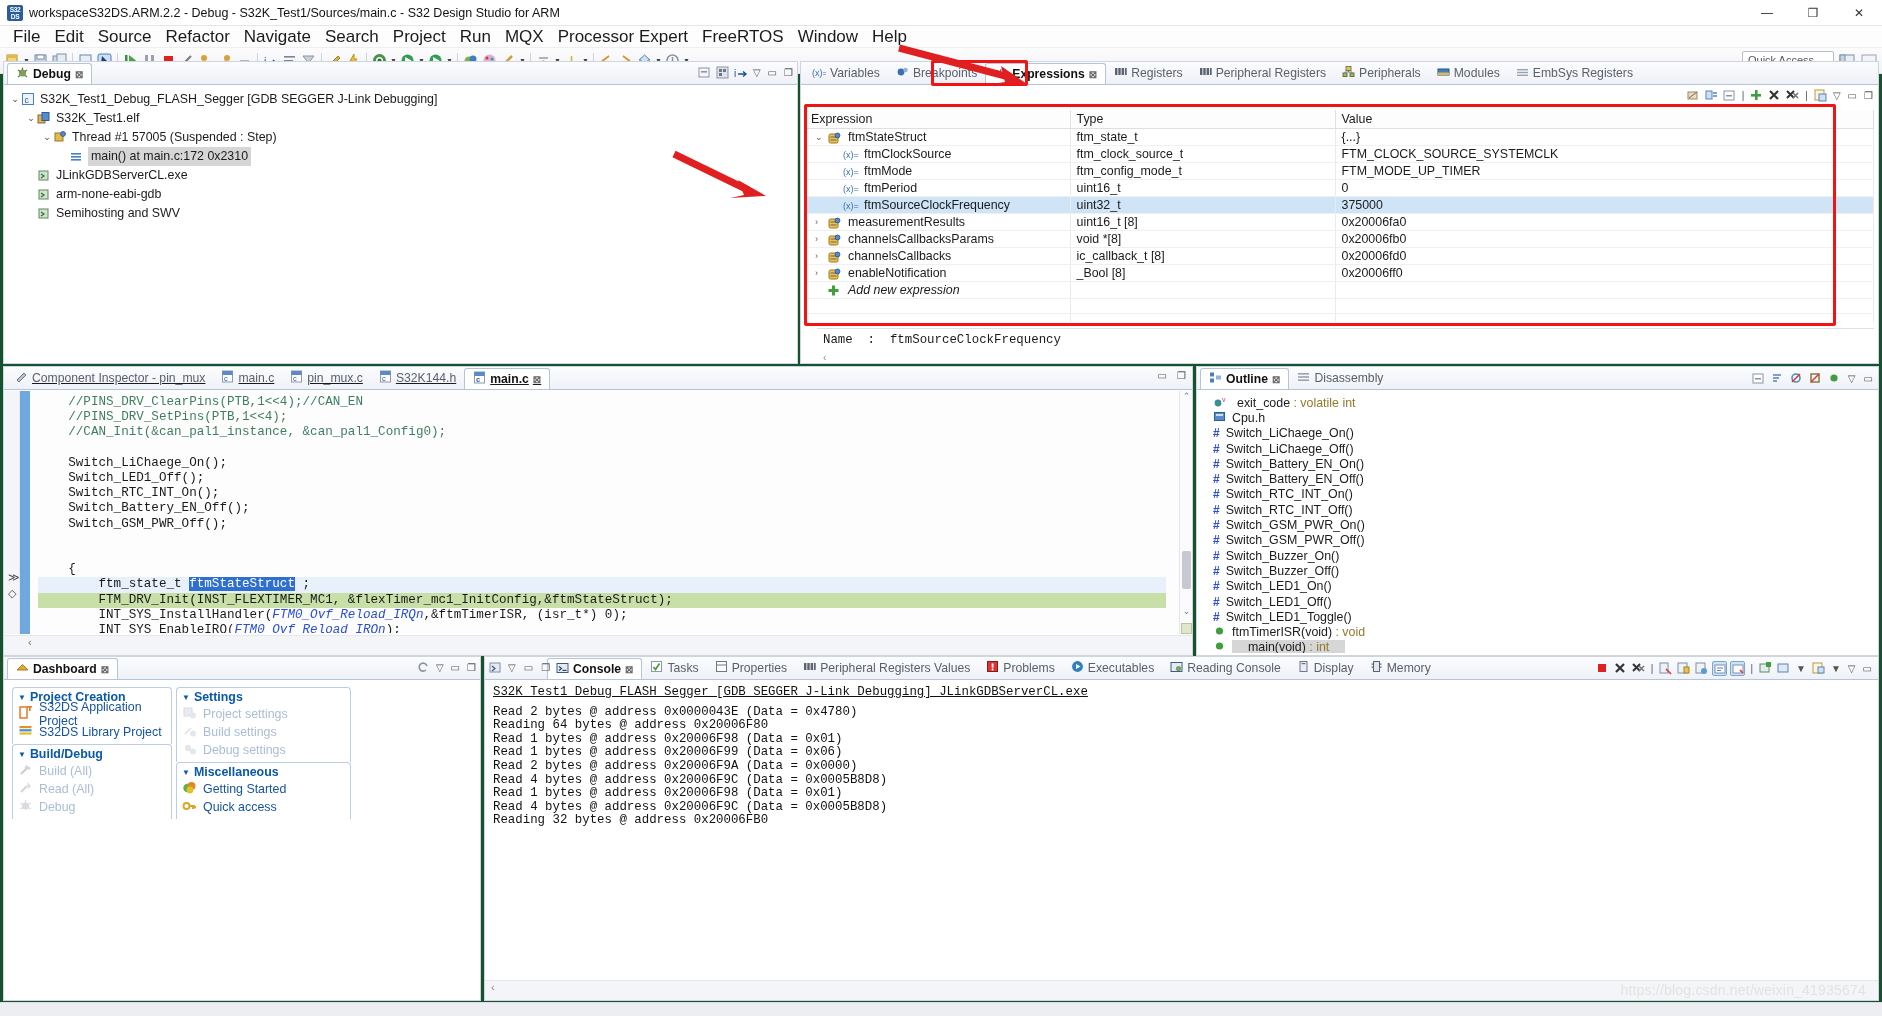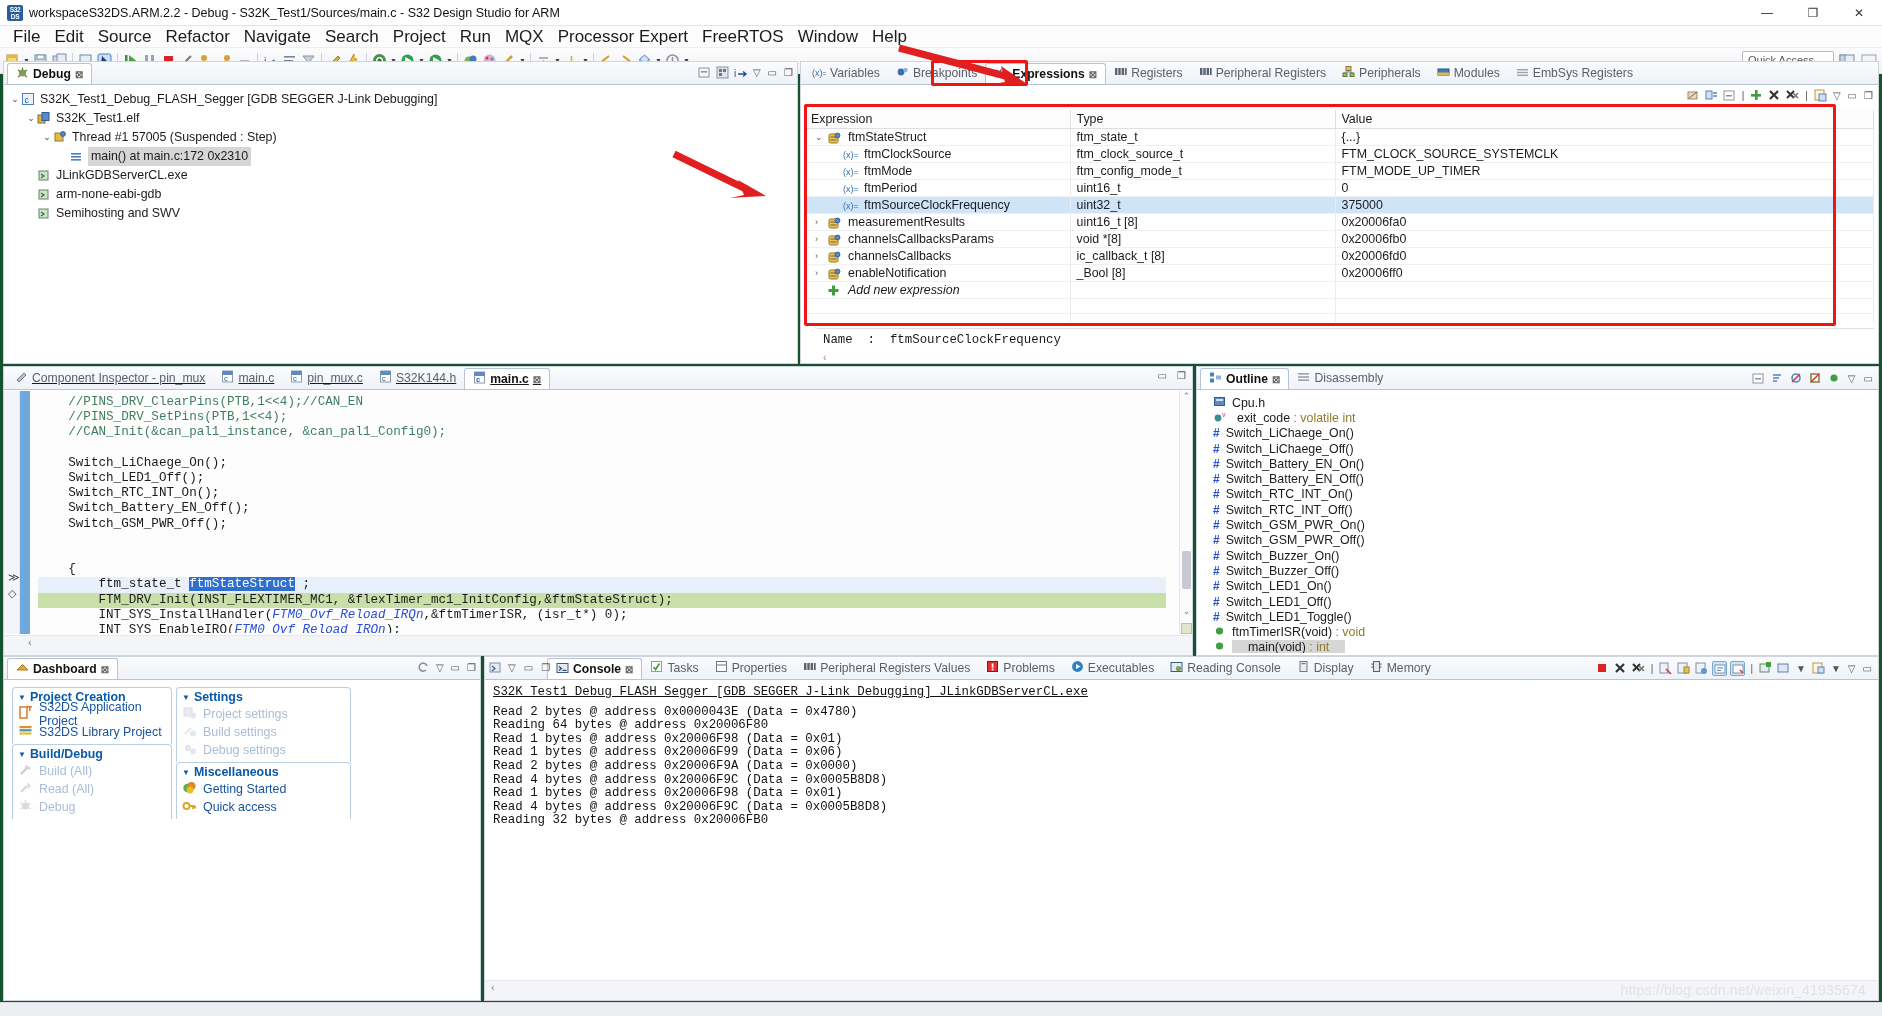--- a/index.html
+++ b/index.html
@@ -781,35 +781,35 @@
             <path d="M3 11 L11 3" stroke="#d33" stroke-width="1.5"></path>
           </svg></span>
       <span class="vt"><svg width="14" height="14">
             <circle cx="7" cy="7" r="3.6" fill="#3f9e3f"></circle>
           </svg></span>
       <span class="vtxt">▽</span>
       <span class="vtxt">▭</span>
     </div>
     <div id="outline-list" style="position:absolute; left:0; top:26px; right:0; bottom:2px; overflow:hidden; padding-top:2px;">
   <div class="olrow">
+    <span><svg width="18" height="13">
+              <circle cx="5" cy="8" r="3.4" fill="#3a8f8f"></circle>
+              <text x="9" y="6.5" font-size="7" fill="#b3378f" font-family="Liberation Sans">v</text>
+            </svg></span>
+    <span style="">
+      <span>exit_code</span><span class="oltype"> : volatile int</span>
+    </span>
+  </div>
+  <div class="olrow">
     <span><svg width="13" height="13">
               <rect x="1.5" y="2.5" width="10" height="8" fill="#5b8ac7" stroke="#2a5d9e"></rect>
               <rect x="3" y="4" width="7" height="2" fill="#cfe0f5"></rect>
             </svg></span>
     <span style="">
       <span>Cpu.h</span><span class="oltype"></span>
-    </span>
-  </div>
-  <div class="olrow">
-    <span><svg width="18" height="13">
-              <circle cx="5" cy="8" r="3.4" fill="#3a8f8f"></circle>
-              <text x="9" y="6.5" font-size="7" fill="#b3378f" font-family="Liberation Sans">v</text>
-            </svg></span>
-    <span style="">
-      <span>exit_code</span><span class="oltype"> : volatile int</span>
     </span>
   </div>
   <div class="olrow">
     <span><span class="hash">#</span></span>
     <span style="">
       <span>Switch_LiChaege_On()</span><span class="oltype"></span>
     </span>
   </div>
   <div class="olrow">
     <span><span class="hash">#</span></span>

